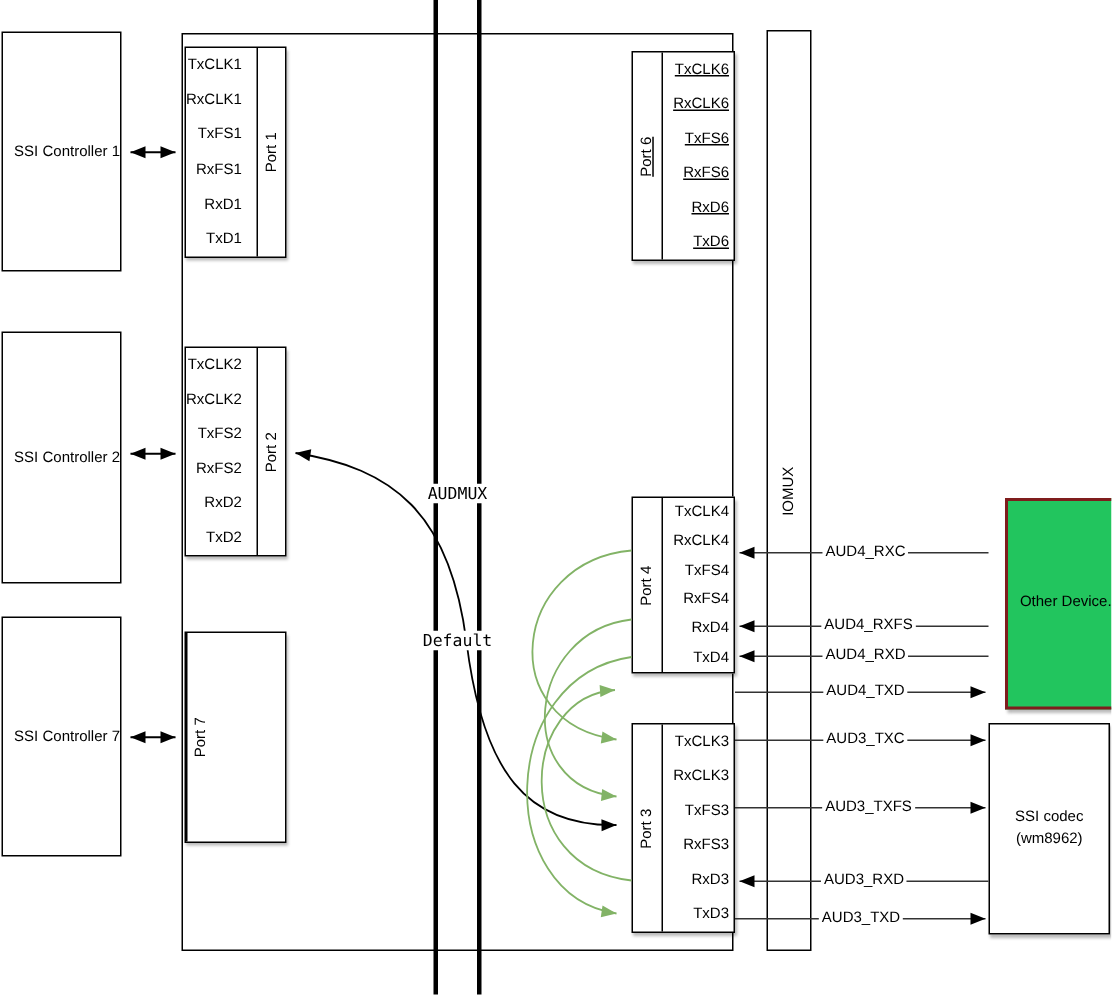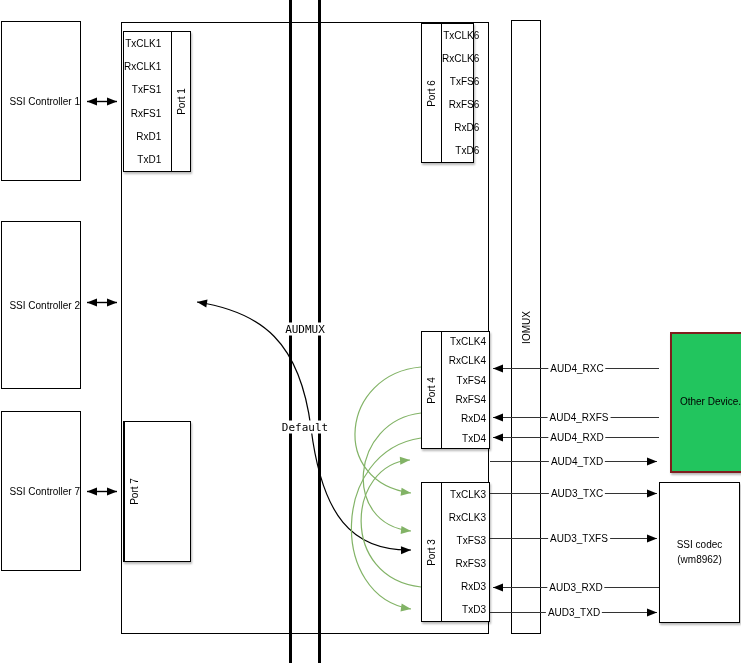--- a/index.html
+++ b/index.html
@@ -66,28 +66,41 @@
       <div class="sigrow">TxFS1</div>
       <div class="sigrow">RxFS1</div>
       <div class="sigrow">RxD1</div>
       <div class="sigrow">TxD1</div>
     </div>
     <div class="portlabel">
       <span class="vtext">Port 1</span>
     </div>
   </div>
 
+  <div class="box portbox port-left" style="left:123px;top:231px;width:68px;height:140px;">
+    <div class="sigcol">
+      <div class="sigrow">TxCLK2</div>
+      <div class="sigrow">RxCLK2</div>
+      <div class="sigrow">TxFS2</div>
+      <div class="sigrow">RxFS2</div>
+      <div class="sigrow">RxD2</div>
+      <div class="sigrow">TxD2</div>
+    </div>
+    <div class="portlabel">
+      <span class="vtext">Port 2</span>
+    </div>
+  </div>
 
   <div class="box portbox port-left" style="left:123px;top:421px;width:68px;height:141px;">
     <div class="portlabel">
       <span class="vtext">Port 7</span>
     </div>
   </div>
 
-  <div class="box portbox port-right" style="left:421px;top:23px;width:53px;height:140px;">
+  <div class="box portbox port-right" style="left:421px;top:34px;width:69px;height:140px;text-decoration:underline;">
     <div class="portlabel">
       <span class="vtext">Port 6</span>
     </div>
     <div class="sigcol">
       <div class="sigrow">TxCLK6</div>
       <div class="sigrow">RxCLK6</div>
       <div class="sigrow">TxFS6</div>
       <div class="sigrow">RxFS6</div>
       <div class="sigrow">RxD6</div>
       <div class="sigrow">TxD6</div>

